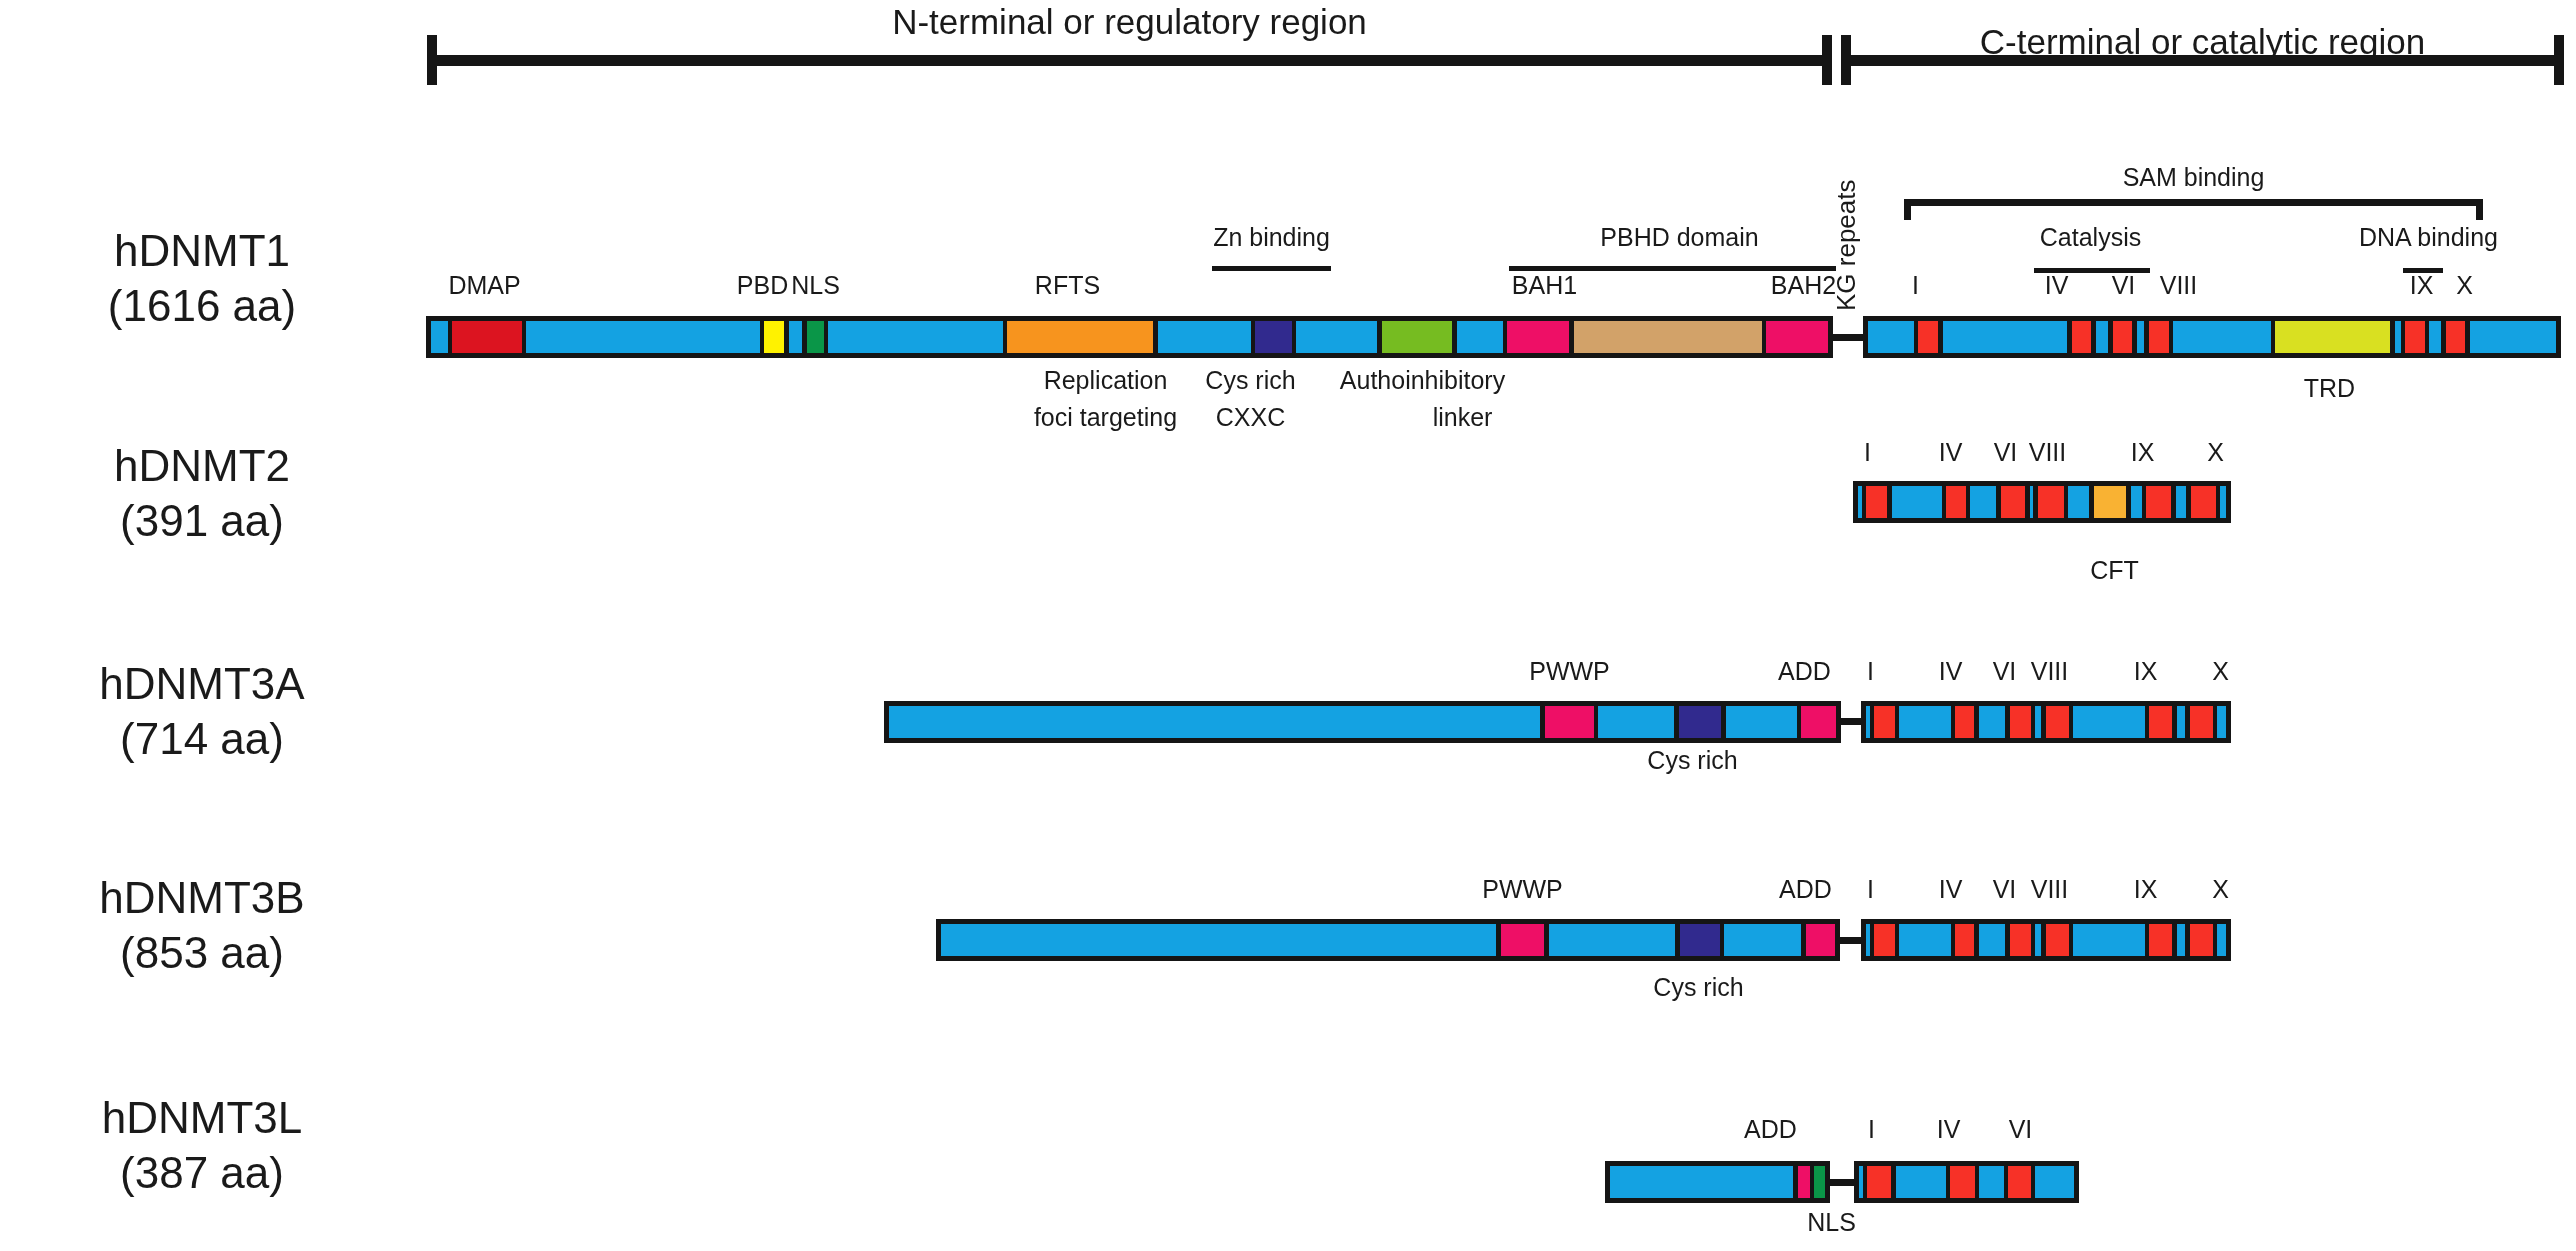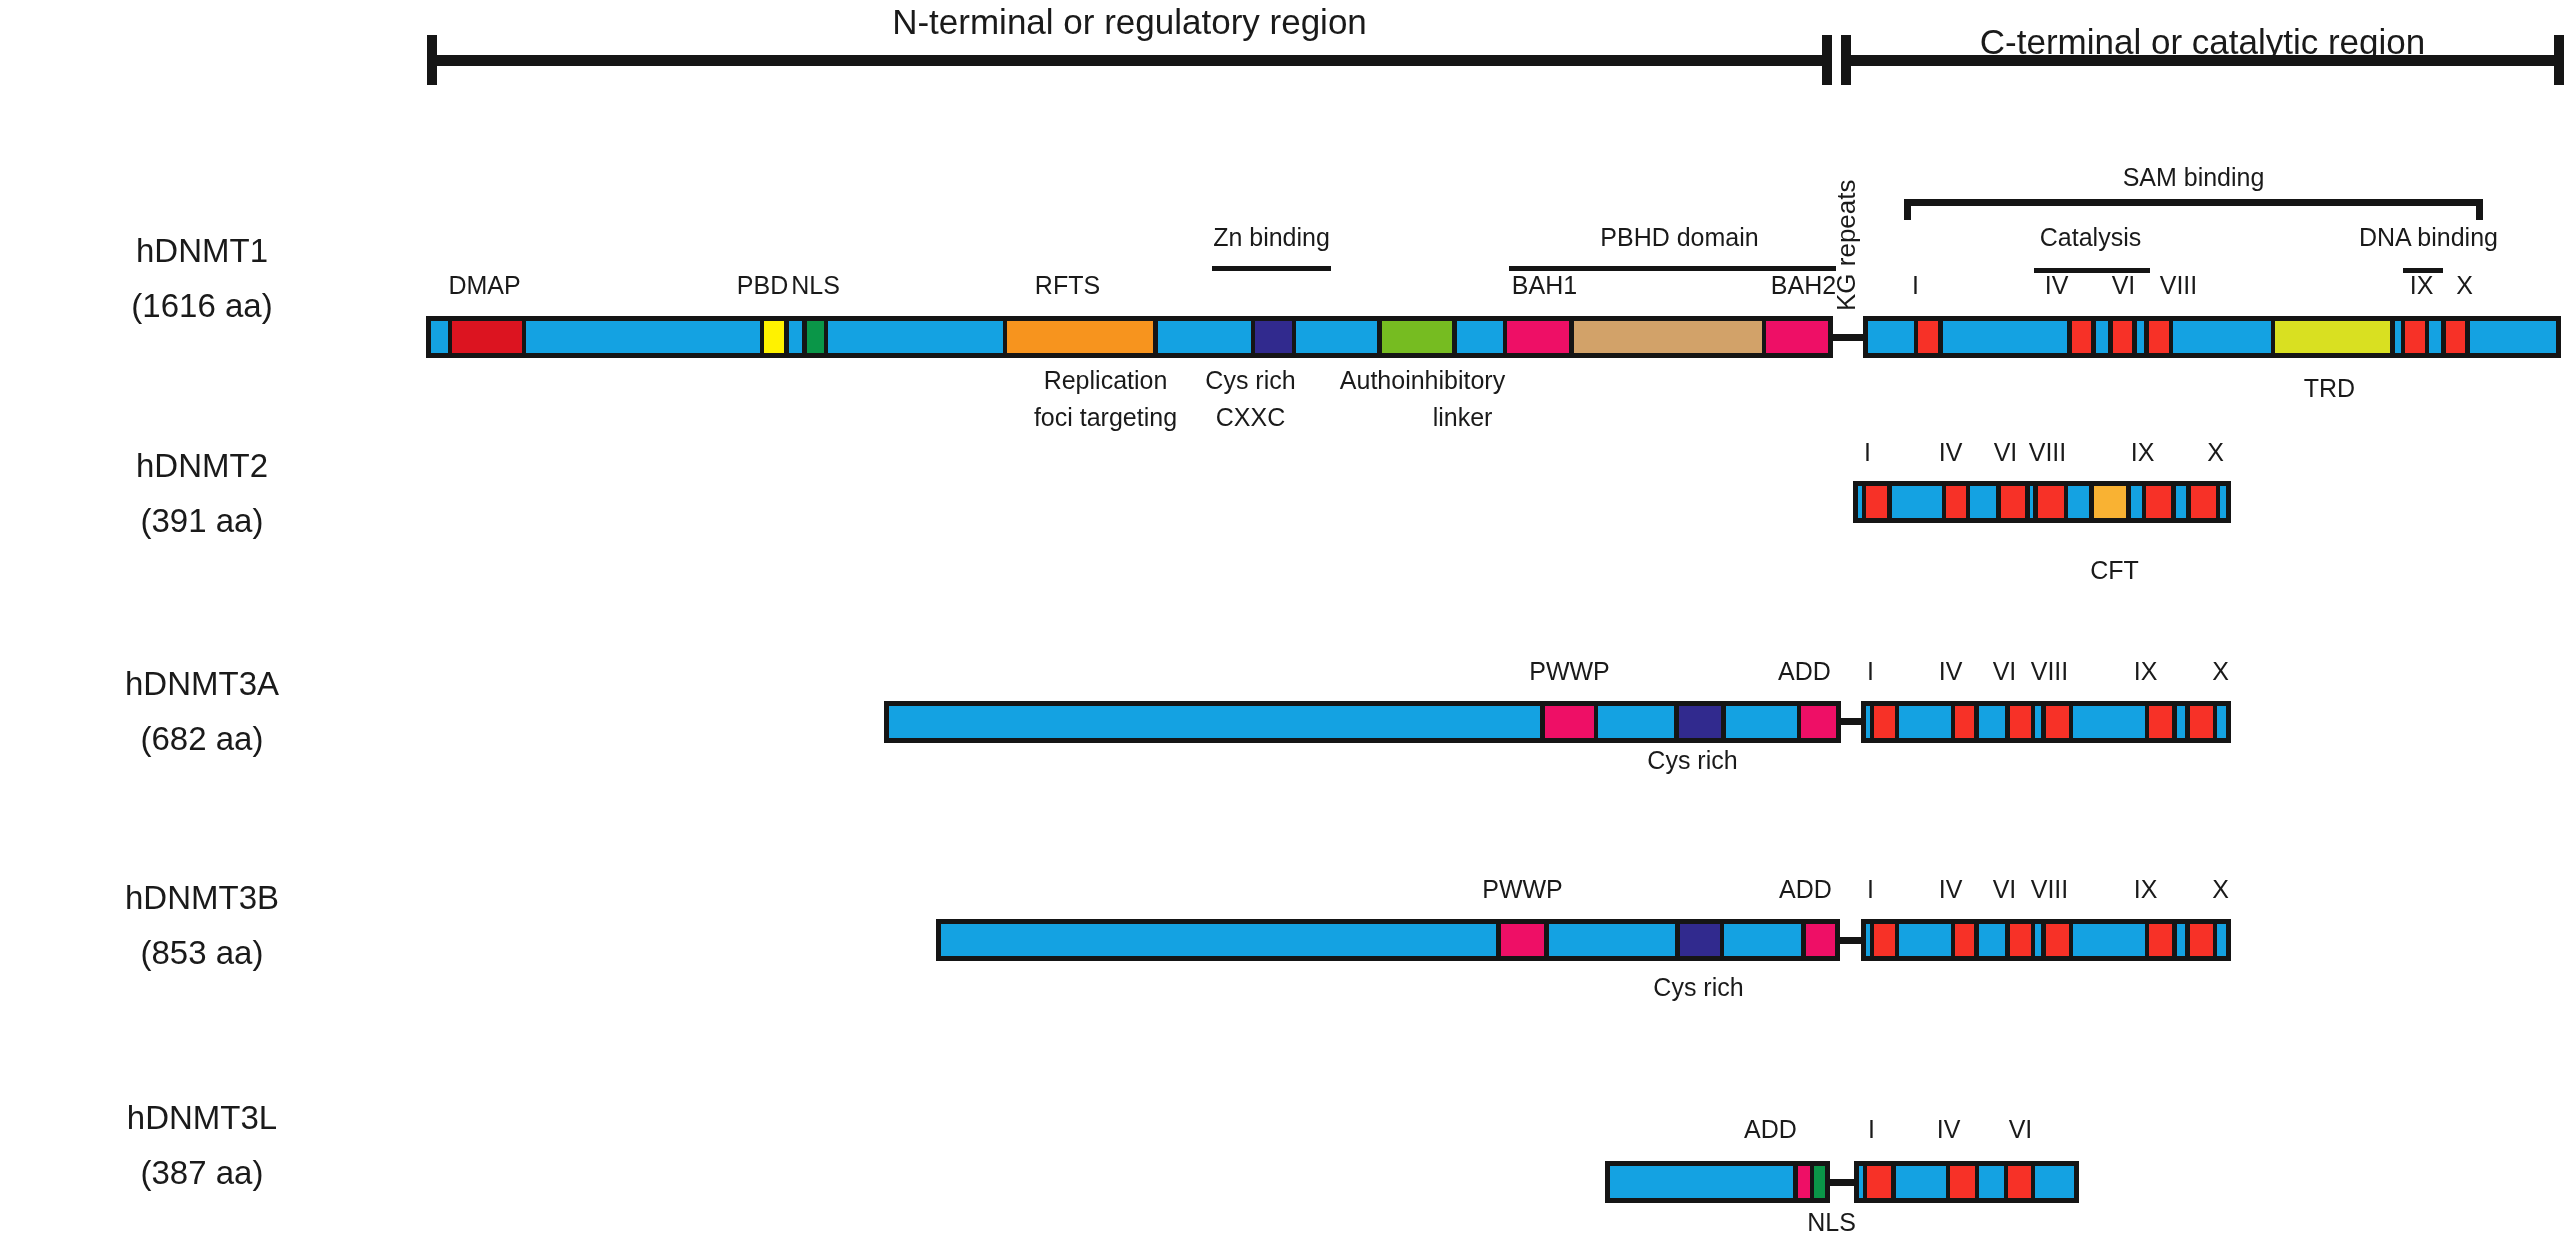--- a/index.html
+++ b/index.html
@@ -3,21 +3,21 @@
 <meta charset="utf-8">
 <style>
   html,body{margin:0;padding:0;background:#ffffff}
   #fig{
     position:relative;width:2576px;height:1251px;background:#ffffff;
     font-family:"Liberation Sans",sans-serif;color:#1a1a1a;overflow:hidden;
   }
   .hline{position:absolute;background:#151515}
   .vtick{position:absolute;background:#151515}
   .region-title{position:absolute;top:1.5px;font-size:35px;text-align:center;white-space:nowrap}
-  .row-label{position:absolute;left:0;width:404px;text-align:center;font-size:33px;line-height:55px;white-space:nowrap}
+  .row-label{position:absolute;left:0;width:404px;text-align:center;font-size:44px;line-height:55px;white-space:nowrap}
   .bar{position:absolute;height:42px;background:#151515;display:flex;padding:4.6px;gap:4.6px;box-sizing:border-box}
   .seg{flex-basis:0;min-width:3px}
   .connector{position:absolute;height:6.9px;background:#151515}
   .flabel{position:absolute;font-size:25px;text-align:center;width:427px;white-space:nowrap}
   .vlabel{position:absolute;writing-mode:vertical-rl;transform:rotate(180deg);font-size:26px;white-space:nowrap;display:flex;align-items:center;justify-content:flex-start}
   .rule{position:absolute;height:5.3px;background:#151515}
   .bkt-line{position:absolute;height:6.9px;background:#151515}
   .bkt-tick{position:absolute;width:6.9px;height:21.3px;background:#151515}
 </style>
 </head>
@@ -139,21 +139,21 @@
       <div class="flabel" style="left: 1737px; top: 438px;">IV</div>
       <div class="flabel" style="left: 1792px; top: 438px;">VI</div>
       <div class="flabel" style="left: 1834px; top: 438px;">VIII</div>
       <div class="flabel" style="left: 1929px; top: 438px;">IX</div>
       <div class="flabel" style="left: 2002px; top: 438px;">X</div>
       <div class="flabel" style="left: 1901px; top: 530px; margin-top: 26px;">CFT</div>
     </div>
     <div>
       <div class="row-label" style="top: 656px;">
         <div>hDNMT3A</div>
-        <div>(682 aa)</div>
+        <div>(714 aa)</div>
       </div>
       <div class="connector" style="left: 1837px; top: 718px; width: 27px;"></div>
       <div class="bar" style="left: 884px; top: 701px; width: 957px;">
         <div class="seg" style="background: rgb(20, 162, 226); flex-grow: 871;"></div>
         <div class="seg" style="background: rgb(238, 15, 102); flex-grow: 65;"></div>
         <div class="seg" style="background: rgb(20, 162, 226); flex-grow: 102;"></div>
         <div class="seg" style="background: rgb(49, 42, 142); flex-grow: 56;"></div>
         <div class="seg" style="background: rgb(20, 162, 226); flex-grow: 95;"></div>
         <div class="seg" style="background: rgb(238, 15, 102); flex-grow: 47;"></div>
       </div>

